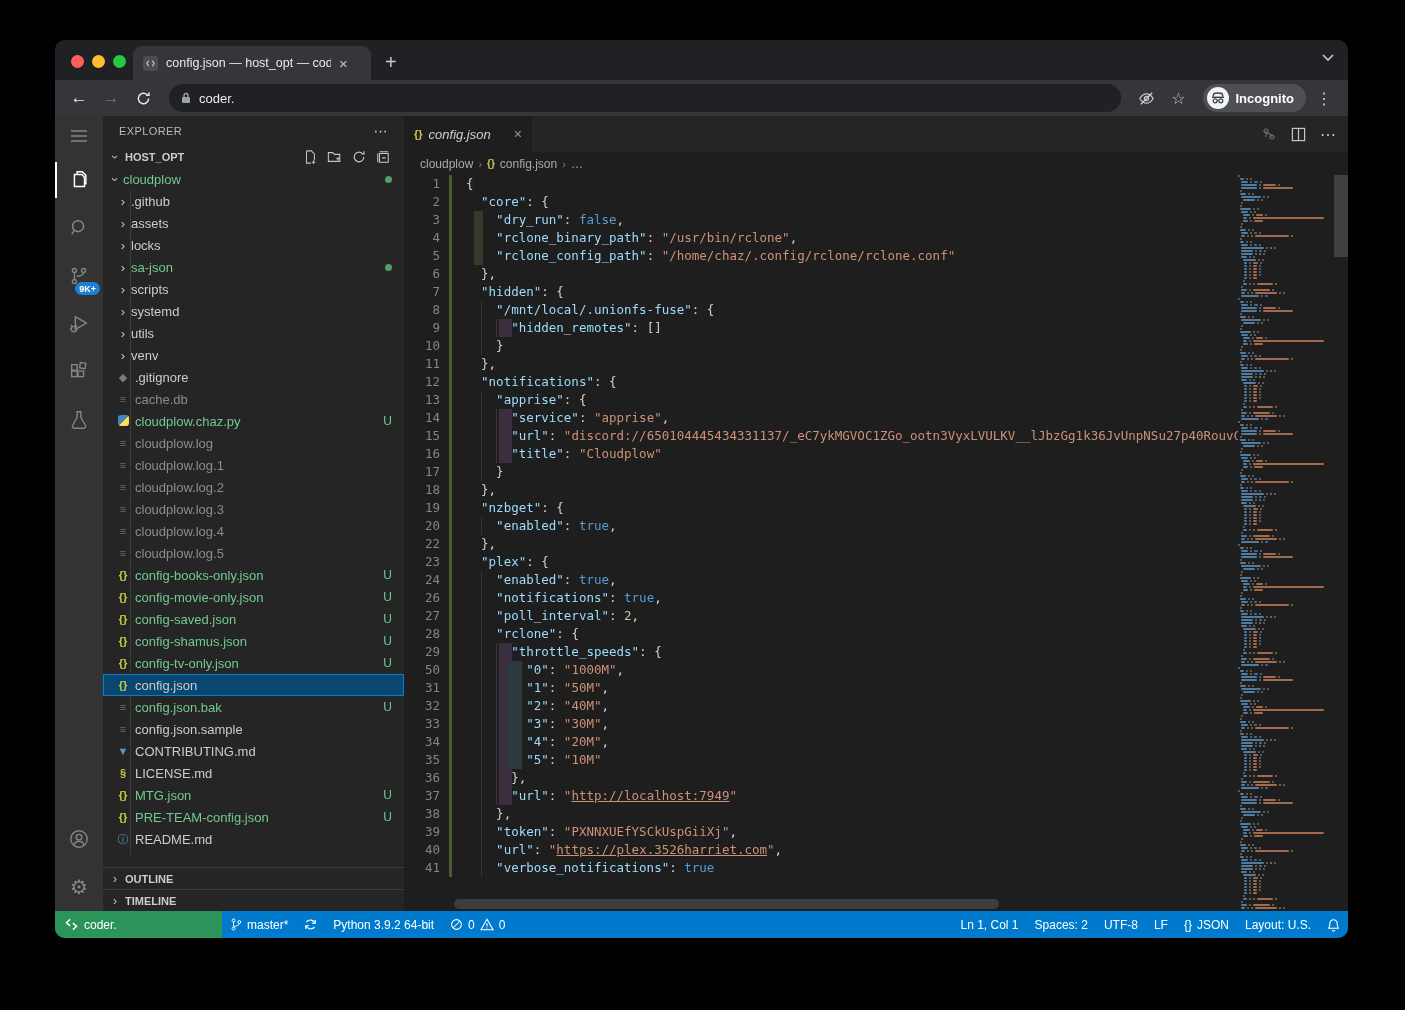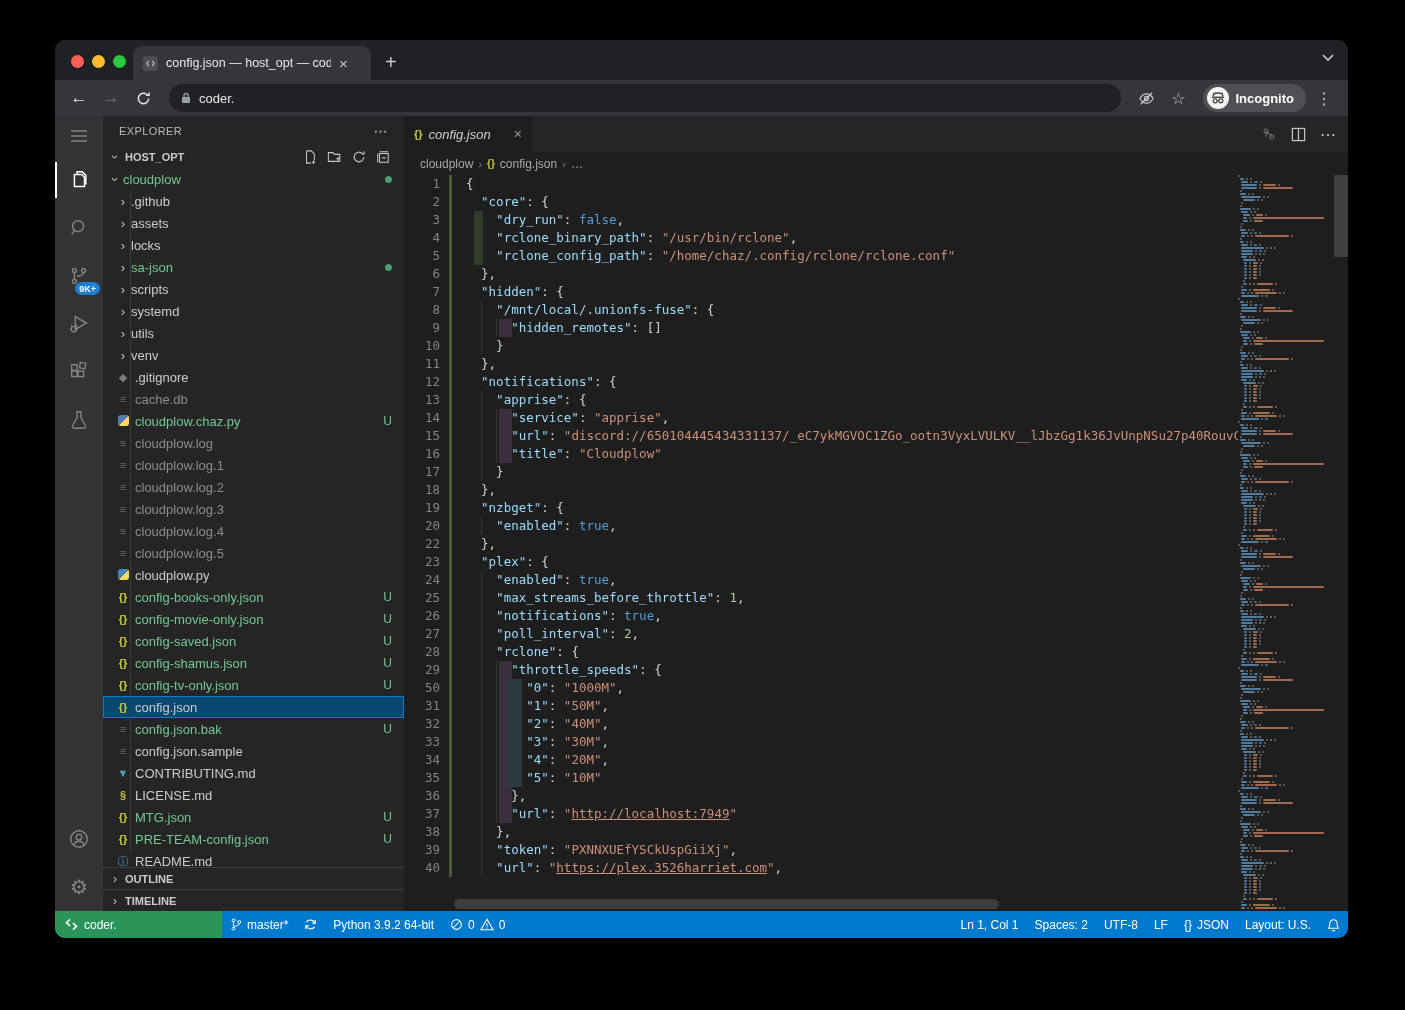--- a/index.html
+++ b/index.html
@@ -387,25 +387,20 @@
             <span class="ficon ic-file">≡</span>
             <span class="lbl c-dim">cloudplow.log.4</span>
             <span class="meta"></span>
           </div>
           <div class="trow" style="padding-left: 12px;">
             <span class="ficon ic-file">≡</span>
             <span class="lbl c-dim">cloudplow.log.5</span>
             <span class="meta"></span>
           </div>
           <div class="trow" style="padding-left: 12px;">
-            <span class="ficon"><span class="ic-py"></span></span>
-            <span class="lbl">cloudplow.py</span>
-            <span class="meta"></span>
-          </div>
-          <div class="trow" style="padding-left: 12px;">
             <span class="ficon ic-json">{}</span>
             <span class="lbl c-green">config-books-only.json</span>
             <span class="meta">
               <span class="ubadge">U</span>
             </span>
           </div>
           <div class="trow" style="padding-left: 12px;">
             <span class="ficon ic-json">{}</span>
             <span class="lbl c-green">config-movie-only.json</span>
             <span class="meta">
@@ -631,25 +626,20 @@
               <span class="ln">23</span>
               <span class="gut"></span>
               <span class="code"><span class="tok-p">  </span><span class="tok-k">"plex"</span><span class="tok-p">: </span><span class="tok-p">{</span></span>
             </div>
             <div class="cl">
               <span class="ln">24</span>
               <span class="gut"></span>
               <span class="code"><span class="iguide" style="left: 29.06px;"></span><span class="tok-p">    </span><span class="tok-k">"enabled"</span><span class="tok-p">: </span><span class="tok-b">true</span><span class="tok-p">,</span></span>
             </div>
             <div class="cl">
-              <span class="ln">25</span>
-              <span class="gut"></span>
-              <span class="code"><span class="iguide" style="left: 29.06px;"></span><span class="tok-p">    </span><span class="tok-k">"max_streams_before_throttle"</span><span class="tok-p">: </span><span class="tok-n">1</span><span class="tok-p">,</span></span>
-            </div>
-            <div class="cl">
               <span class="ln">26</span>
               <span class="gut"></span>
               <span class="code"><span class="iguide" style="left: 29.06px;"></span><span class="tok-p">    </span><span class="tok-k">"notifications"</span><span class="tok-p">: </span><span class="tok-b">true</span><span class="tok-p">,</span></span>
             </div>
             <div class="cl">
               <span class="ln">27</span>
               <span class="gut"></span>
               <span class="code"><span class="iguide" style="left: 29.06px;"></span><span class="tok-p">    </span><span class="tok-k">"poll_interval"</span><span class="tok-p">: </span><span class="tok-n">2</span><span class="tok-p">,</span></span>
             </div>
             <div class="cl">
@@ -709,20 +699,25 @@
             </div>
             <div class="cl">
               <span class="ln">39</span>
               <span class="gut"></span>
               <span class="code"><span class="iguide" style="left: 29.06px;"></span><span class="tok-p">    </span><span class="tok-k">"token"</span><span class="tok-p">: </span><span class="tok-s">"PXNNXUEfYSCkUspGiiXj"</span><span class="tok-p">,</span></span>
             </div>
             <div class="cl">
               <span class="ln">40</span>
               <span class="gut"></span>
               <span class="code"><span class="iguide" style="left: 29.06px;"></span><span class="tok-p">    </span><span class="tok-k">"url"</span><span class="tok-p">: </span><span class="tok-s">"</span><span class="tok-su">https://plex.3526harriet.com</span><span class="tok-s">"</span><span class="tok-p">,</span></span>
+            </div>
+            <div class="cl">
+              <span class="ln">41</span>
+              <span class="gut"></span>
+              <span class="code"><span class="iguide" style="left: 29.06px;"></span><span class="tok-p">    </span><span class="tok-k">"verbose_notifications"</span><span class="tok-p">: </span><span class="tok-b">true</span></span>
             </div>
           </div>
         <div class="minimap" id="minimap">
             <div class="mm-row" style="margin-left: 0px;">
               <span class="mm-seg" style="width: 2px; background: rgb(110, 110, 110);"></span>
             </div>
             <div class="mm-row" style="margin-left: 1.6px;">
               <span class="mm-seg" style="width: 4.68px; background: rgb(82, 123, 160);"></span>
               <span class="mm-seg" style="width: 2px; background: rgb(110, 110, 110);"></span>
               <span class="mm-seg" style="width: 2px; background: rgb(110, 110, 110);"></span>

